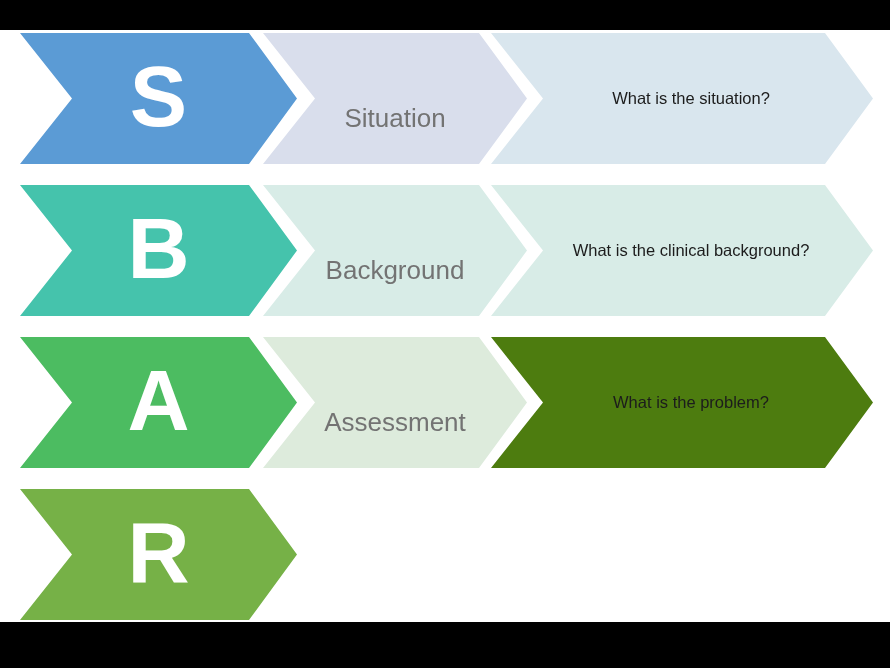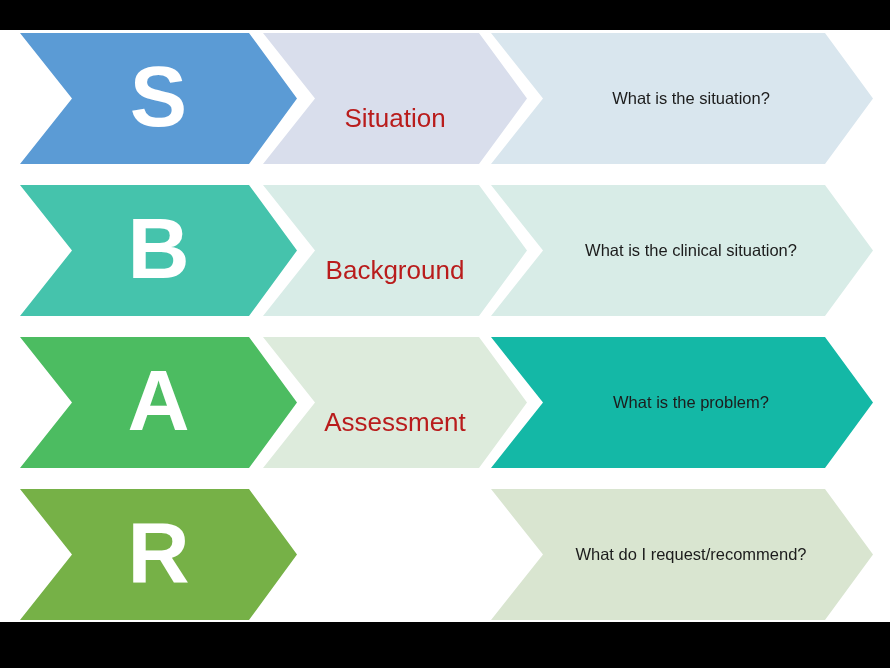--- a/index.html
+++ b/index.html
@@ -52,21 +52,21 @@
 
   .letter {
     color: #ffffff;
     font-size: 86px;
     font-weight: 700;
     line-height: 1;
     padding-bottom: 6px;
   }
 
   .label {
-    color: #b91c1c;
+    color: #737373;
     font-size: 26px;
     font-weight: 400;
     text-align: center;
     white-space: pre-line;
     line-height: 1.55;
     margin-top: 40px;
   }
 
   .question {
     color: #1c1c1c;
@@ -98,42 +98,39 @@
     </div>
 
     <div class="row">
       <div class="chev c1" style="background-color: rgb(69, 195, 172);">
         <span class="letter">B</span>
       </div>
       <div class="chev c2" style="background-color: rgb(216, 236, 231);">
         <span class="label">Background</span>
       </div>
       <div class="chev c3" style="background-color: rgb(216, 236, 231);">
-        <span class="question">What is the clinical situation?</span>
+        <span class="question">What is the clinical background?</span>
       </div>
     </div>
 
     <div class="row">
       <div class="chev c1" style="background-color: rgb(76, 188, 97);">
         <span class="letter">A</span>
       </div>
       <div class="chev c2" style="background-color: rgb(221, 235, 220);">
         <span class="label">Assessment</span>
       </div>
-      <div class="chev c3" style="background-color: #14b8a6;">
+      <div class="chev c3" style="background-color: #4d7c0f;">
         <span class="question">What is the problem?</span>
       </div>
     </div>
 
     <div class="row">
       <div class="chev c1" style="background-color: rgb(118, 177, 71);">
         <span class="letter">R</span>
-      </div>
-      <div class="chev c3" style="background-color: rgb(217, 229, 208);">
-        <span class="question">What do I request/recommend?</span>
       </div>
     </div>
 
   </div>
 
   <div class="bar bar-bottom" style="background-color: rgb(0, 0, 0);"></div>
 
 </div>
 
 </body></html>

